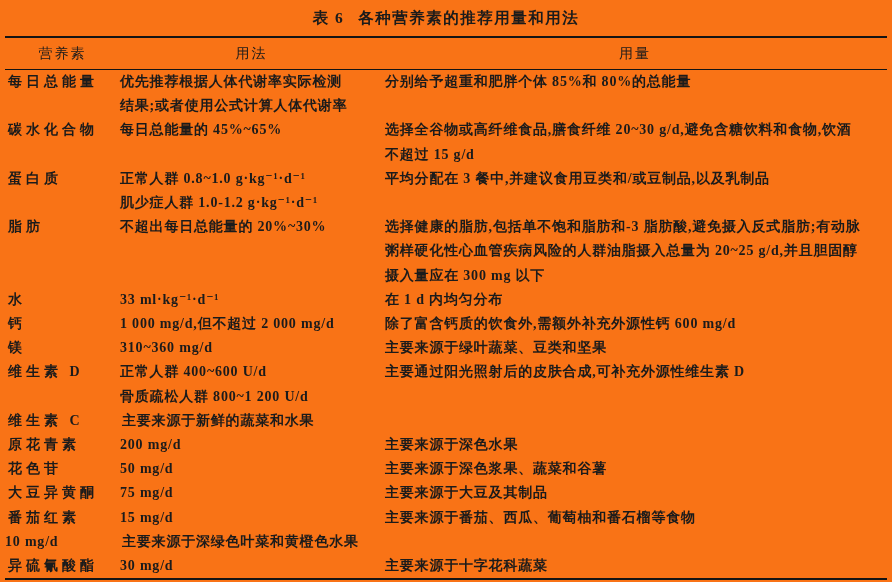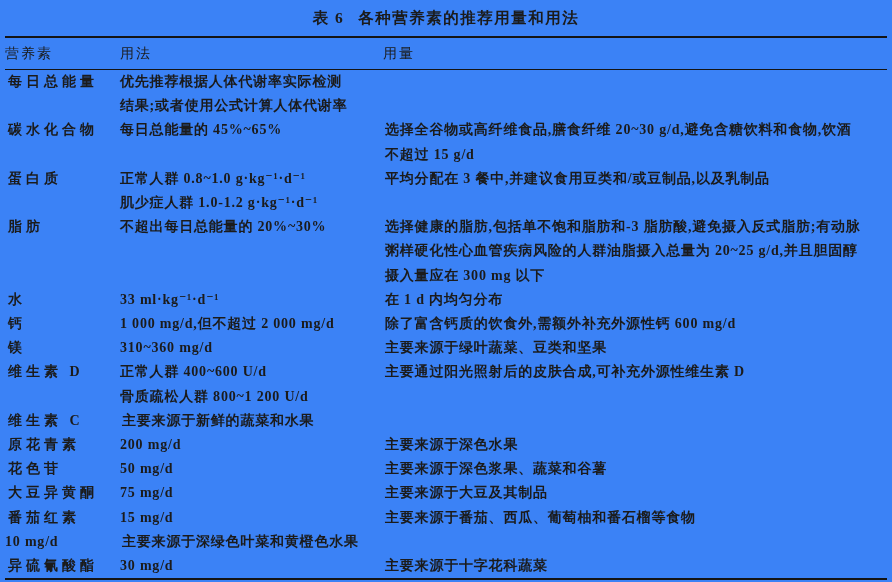--- a/index.html
+++ b/index.html
@@ -1,20 +1,20 @@
 <!DOCTYPE html>
 <html lang="zh"><head>
 <meta charset="utf-8">
 <style>
   html,body { margin:0; padding:0; }
   .page {
     position: relative;
     width: 892px;
     height: 582px;
-    background: #3b82f6;
+    background: #f97316;
     color: #1b1b1b;
     font-family: "Liberation Serif", "DejaVu Serif", serif;
     overflow: hidden;
     box-sizing: border-box;
   }
   .title-row {
     height: 36px;
     display: flex;
     align-items: center;
     justify-content: center;
@@ -33,21 +33,21 @@
   }
   .header-row {
     display: grid;
     grid-template-columns: 115px 263px 1fr;
     height: 31px;
     align-items: center;
     border-bottom: 1.5px solid #141414;
     font-size: 14px;
     letter-spacing: 2px;
   }
-  .header-cell { }
+  .header-cell { text-align: center; }
   .body .row {
     display: grid;
     grid-template-columns: 115px 263px 1fr;
     align-items: start;
     font-weight: bold;
   }
   .cell { font-size: 14px; letter-spacing: 0.8px; }
   .cell .line { line-height: 24.2px; white-space: nowrap; }
   .nutrient-cell {
     padding-left: 3px;
@@ -73,20 +73,23 @@
       <div class="header-cell">用法</div>
       <div class="header-cell">用量</div>
     </div>
     <div class="body">
   <div class="row">
     <div class="nutrient-cell cell">每日总能量</div>
     <div class="dosage-cell cell">
             <div class="line">优先推荐根据人体代谢率实际检测</div>
             <div class="line">结果;或者使用公式计算人体代谢率</div>
           </div>
+    <div class="usage-cell cell">
+            <div class="line">分别给予超重和肥胖个体 85%和 80%的总能量</div>
+          </div>
   </div>
 
   <div class="row">
     <div class="nutrient-cell cell">碳水化合物</div>
     <div class="dosage-cell cell">
             <div class="line">每日总能量的 45%~65%</div>
           </div>
     <div class="usage-cell cell">
             <div class="line">选择全谷物或高纤维食品,膳食纤维 20~30 g/d,避免含糖饮料和食物,饮酒</div>
             <div class="line">不超过 15 g/d</div>

